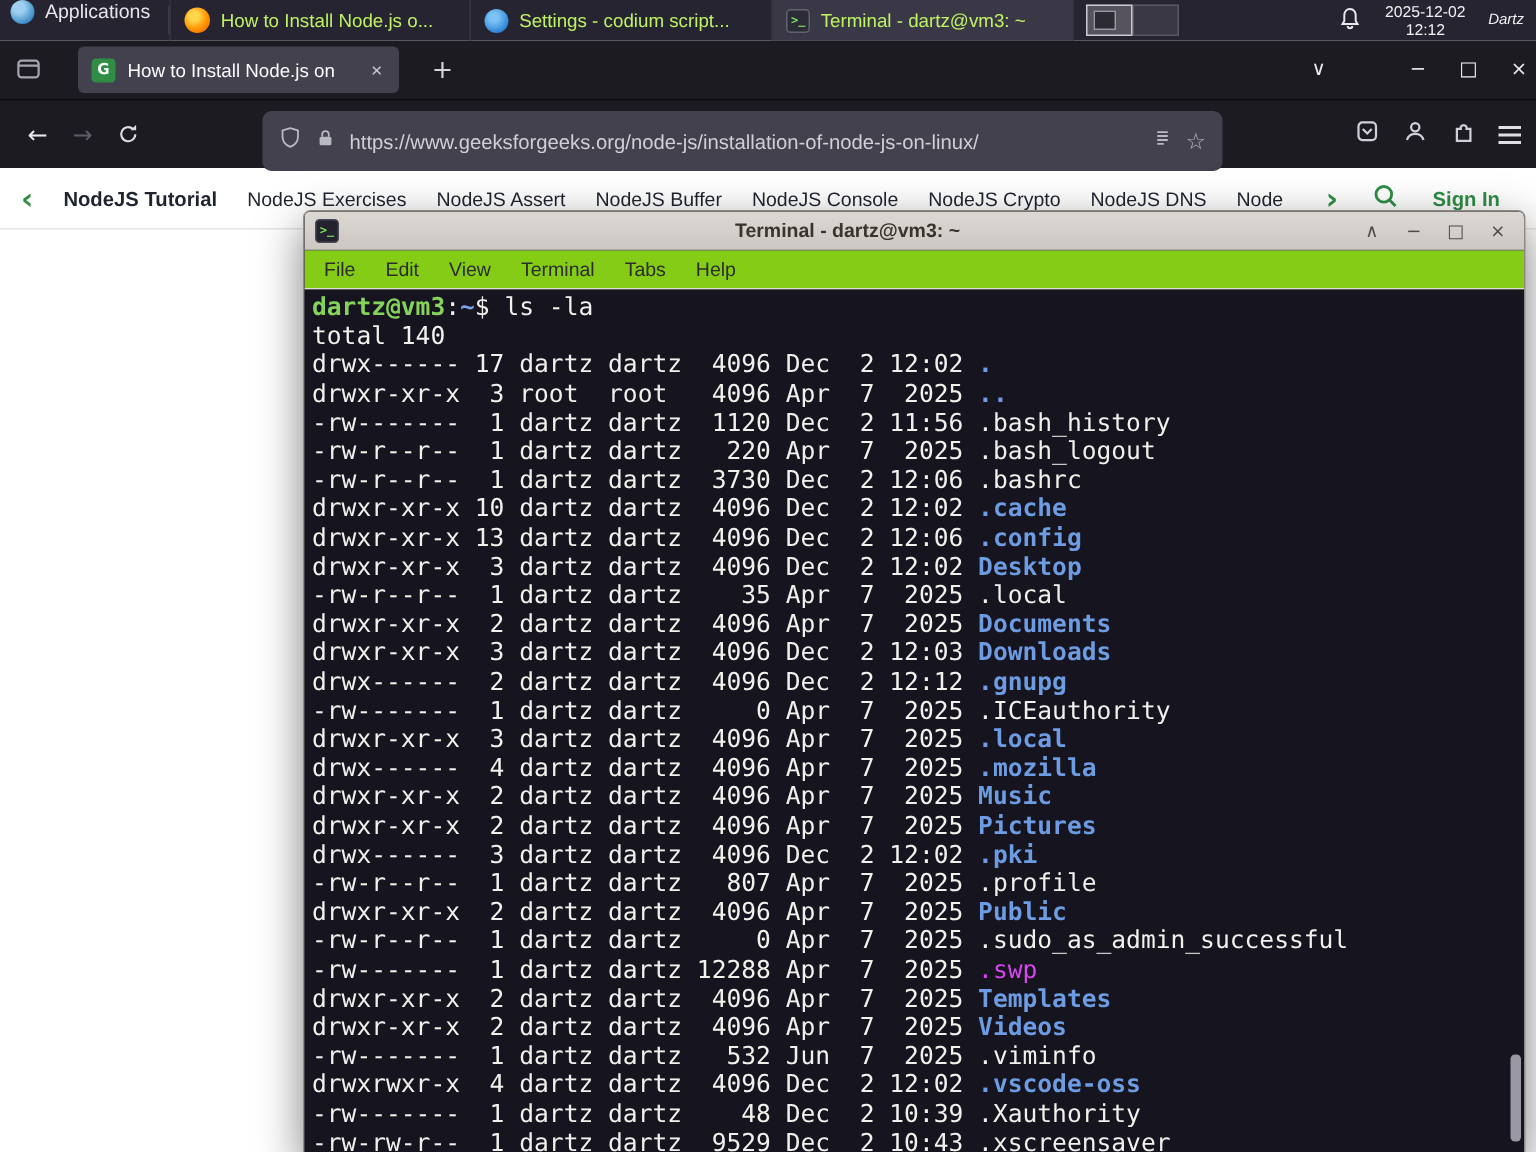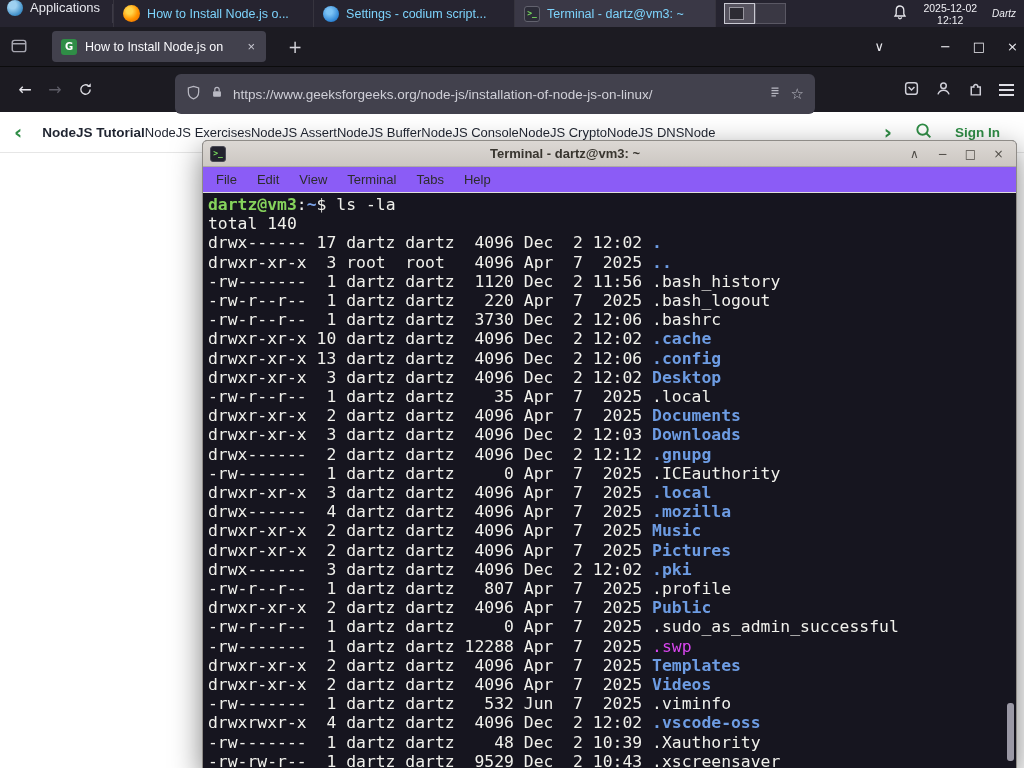--- a/index.html
+++ b/index.html
@@ -9,21 +9,21 @@
 
   
   .panel { position:absolute; left:0; top:0; width:1024px; height:27px; background:#262430;
            display:flex; align-items:center; color:#e6e6ec; font-size:13px; z-index:40; }
   .apps { display:flex; gap:7px; padding:0 12px 0 7px; height:100%; }
   .ic-apps { width:16px; height:16px; border-radius:50%;
              background:radial-gradient(circle at 35% 32%, #9ed0f0 0 25%, #3f8fc9 70%, #2c6e9e 100%); }
   .psep { width:1px; align-self:stretch; margin:4px 0; background:#3c3a46; }
   .taskbar { display:flex; height:100%; }
   .task { width:201px; display:flex; align-items:center; gap:7px; padding:0 9px; height:100%;
-          border-right:1px solid #36343e; color:#7dd3fc; }
+          border-right:1px solid #36343e; color:#bef264; }
   .task:first-child { border-left:1px solid #36343e; }
   .task.active { background:#3a3846; }
   .tk-label { white-space:nowrap; overflow:hidden; font-size:12.5px; }
   .tk-icon { flex:0 0 auto; }
   .ic-firefox { width:17px; height:17px; border-radius:50%;
                 background:radial-gradient(circle at 38% 35%, #ffd54a 0 20%, #ff9500 55%, #e66000 100%); }
   .ic-codium { width:16px; height:16px; border-radius:50%;
                background:radial-gradient(circle at 40% 35%, #7cc3f5 0 20%, #2f86d6 70%, #1d5f9e 100%); }
   .ic-terminal { width:16px; height:16px; border-radius:3px; background:#2c2c38; border:1px solid #62626e;
                  display:flex; align-items:center; justify-content:center; }
@@ -82,21 +82,21 @@
   .term { position:absolute; left:202px; top:140px; width:815px; height:630px; z-index:30;
           border:1px solid #8f8c88; border-radius:5px 5px 0 0; overflow:hidden; background:#16151f;
           box-shadow:0 10px 30px rgba(0,0,0,.5); }
   .tbar { height:26px; background:linear-gradient(#dcd8d4,#ccc7c2); border-bottom:1px solid #afaaa4;
           display:flex; align-items:center; gap:7px; padding:0 7px; }
   .term-ic { width:16px; height:16px; border-radius:3px; background:#23232e; border:1px solid #4a4a55;
              display:flex; align-items:center; justify-content:center; }
   .term-ic::after { content:">_"; color:#7ae05f; font:bold 8px "DejaVu Sans Mono", monospace; }
   .ttitle { flex:1; text-align:center; font-weight:bold; font-size:13px; color:#38352f; }
   .wbtn { width:21px; text-align:center; color:#4f4c47; font-size:12px; font-family:"DejaVu Sans", sans-serif; }
-  .menubar { height:26px; background:#8b5cf6; border-bottom:1px solid #e1dfdd; display:flex; align-items:center; padding-left:3px; }
+  .menubar { height:26px; background:#84cc16; border-bottom:1px solid #e1dfdd; display:flex; align-items:center; padding-left:3px; }
   .menu-item { padding:0 10px; font-size:13px; color:#2c2c2c; }
   .tbody { position:absolute; left:0; top:52px; right:0; bottom:0; background:#16151f; padding:2px 0 0 5px;
            font-family:"DejaVu Sans Mono", monospace; font-size:16.4px; line-height:19.2px; color:#f1f1ec;
            overflow:hidden; }
   .tline { white-space:pre; }
   .t-user { color:#86d35c; font-weight:bold; }
   .t-path { color:#7aa2e8; font-weight:bold; }
   .t-dir  { color:#6d9ce3; font-weight:bold; }
   .t-dim  { color:#d946ef; font-weight:normal; }
   .t-file { color:#f1f1ec; }
@@ -219,21 +219,21 @@
           <i></i>
           <i></i>
         </span>
     </div>
   </div>
 
   <div class="page-bg"></div>
 
   <div class="gfg-bar">
     <span class="gfg-chev">‹</span>
-    <div class="gfg-items" style="display:flex;align-items:center;">
+    <div class="gfg-items" style="display:flex;gap:20px;align-items:center;">
         <span class="gfg-item bold">NodeJS Tutorial</span>
         <span class="gfg-item">NodeJS Exercises</span>
         <span class="gfg-item">NodeJS Assert</span>
         <span class="gfg-item">NodeJS Buffer</span>
         <span class="gfg-item">NodeJS Console</span>
         <span class="gfg-item">NodeJS Crypto</span>
         <span class="gfg-item">NodeJS DNS</span>
         <span class="gfg-item">Node</span>
       </div>
     <div class="gfg-right">

